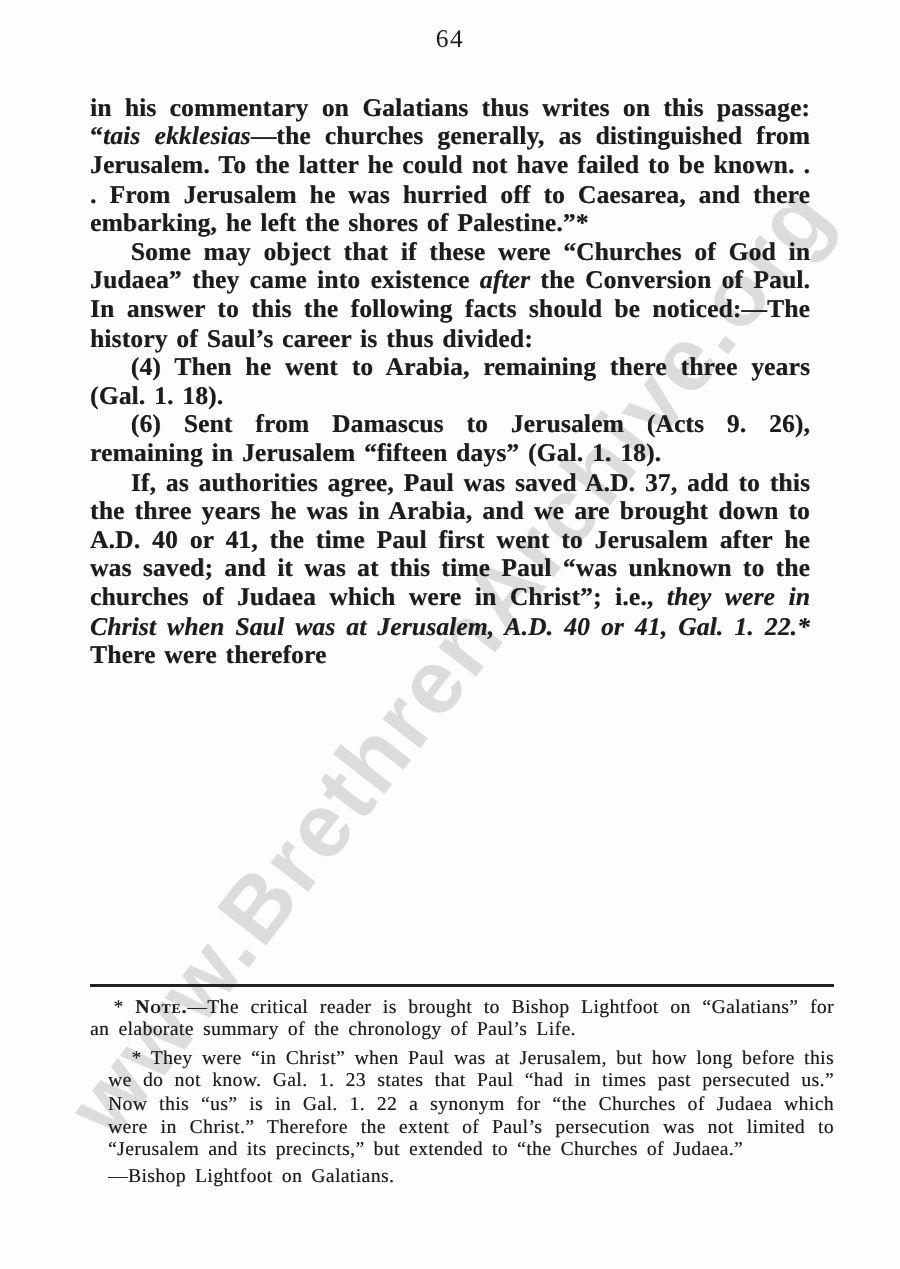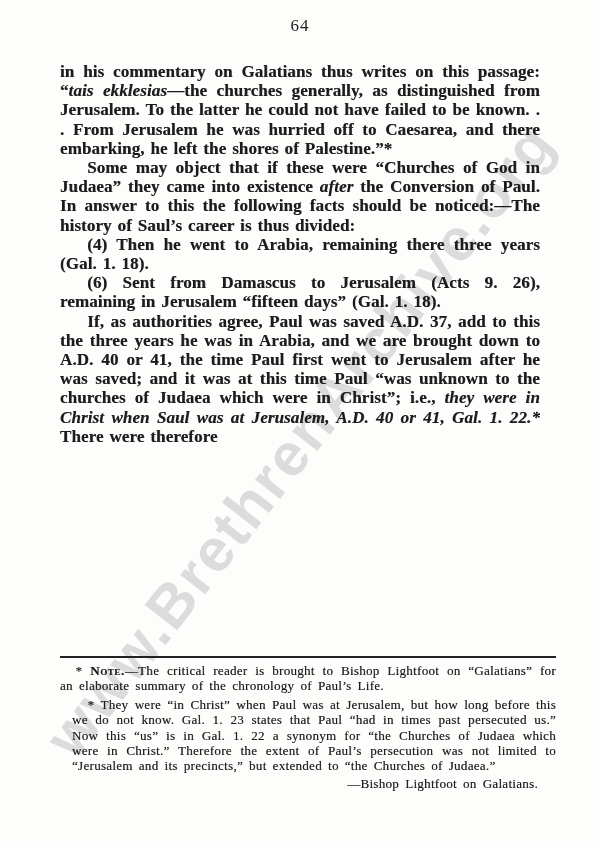--- a/index.html
+++ b/index.html
@@ -63,21 +63,21 @@
     line-height: 15.4px;
     text-align: justify;
     word-spacing: 2.5px;
     letter-spacing: 0.3px;
     text-shadow: 0.3px 0.25px 0 rgba(25,25,25,0.5);
   }
   .footnotes p { margin: 0; text-indent: 1.2em; }
   .footnotes p + p { margin-top: 3px; margin-left: 12px; }
   .fn-attribution {
     text-indent: 0 !important;
-    text-align: right;
+    text-align: left;
     padding-right: 18px;
     margin-top: 2px !important;
   }
   .sc { font-variant: small-caps; letter-spacing: 0.6px; font-weight: bold; }
   i { font-style: italic; }
 </style>
 </head>
 <body>
 
 <div class="page">

